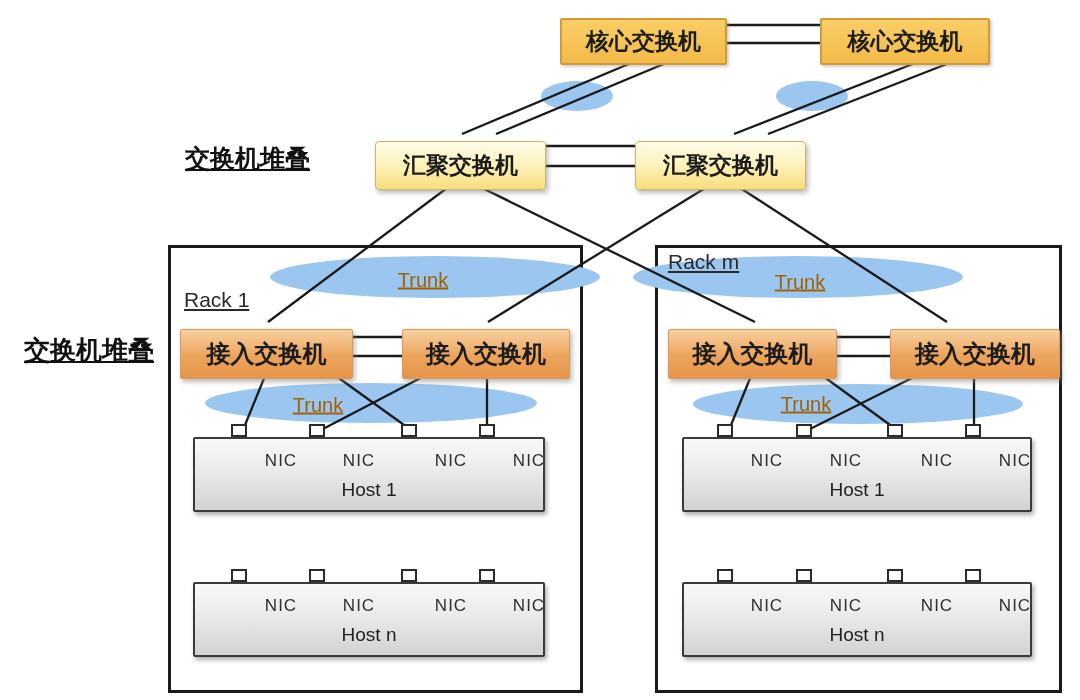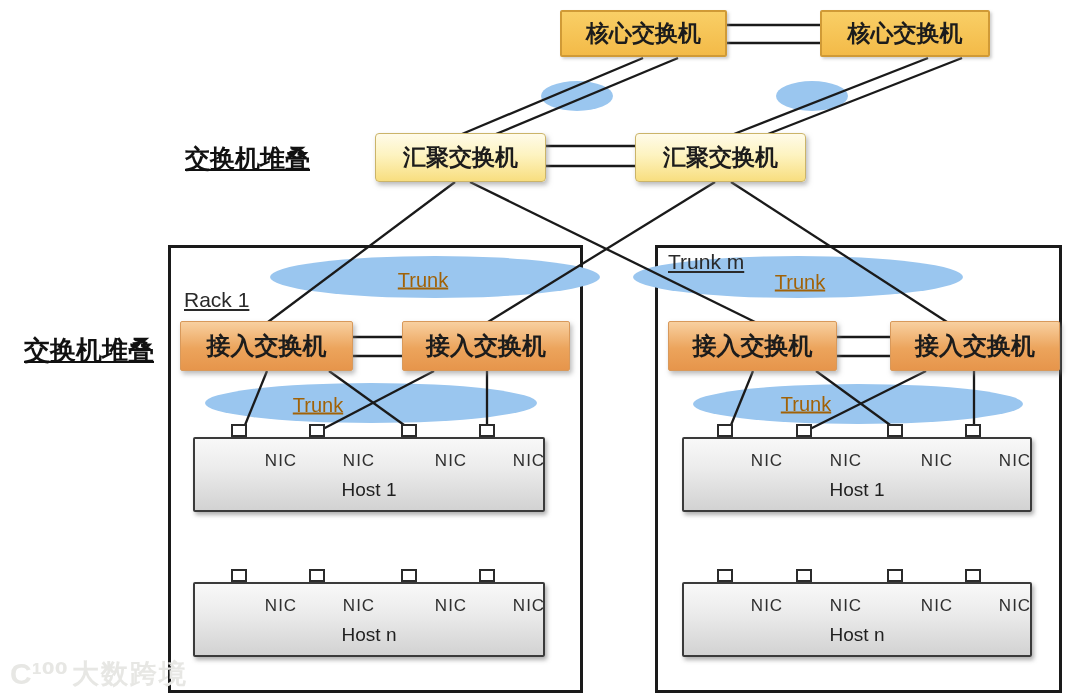--- a/index.html
+++ b/index.html
@@ -7,21 +7,21 @@
          font-family:"Liberation Sans","DejaVu Sans",sans-serif;}
   .stage *{box-sizing:border-box;}
 
   
   .rack{position:absolute;border:3px solid #1a1a1a;background:#fff;z-index:0;}
   svg.wires{position:absolute;left:0;top:0;z-index:1;}
   .node{position:absolute;z-index:2;display:flex;align-items:center;justify-content:center;}
   .lbl{position:absolute;z-index:3;text-decoration:underline;}
 
   
-  .cjk{font-family:"Liberation Serif","DejaVu Serif",serif;font-weight:bold;color:#1c1c1c;}
+  .cjk{font-family:"Liberation Serif","DejaVu Serif",serif;font-weight:bold;color:#1c1c1c;margin-top:8px;}
   .core{background:linear-gradient(#f9cf66,#f3ba48);border:2px solid #d09a36;border-radius:2px;
         font-size:23px;box-shadow:2px 2px 3px rgba(150,150,150,.45);}
   .agg{background:linear-gradient(#fffbe9,#fdf3c0 45%,#f8de7f);border:1px solid #cbb469;border-radius:4px;
        font-size:23px;box-shadow:2px 3px 5px rgba(130,130,130,.55);}
   .access{background:linear-gradient(#f8d0a0,#eca45c 55%,#e6954b);border:1px solid #d8995b;border-radius:2px;
           font-size:24px;box-shadow:2px 3px 5px rgba(130,130,130,.55);}
   .host{background:linear-gradient(#f8f8f8,#ececec 40%,#d2d2d2);border:2px solid #3a3a3a;border-radius:2px;
         box-shadow:2px 3px 4px rgba(110,110,110,.55);}
   .conn{position:absolute;z-index:2;width:16px;height:13px;background:#fff;border:2px solid #2b2b2b;}
 
@@ -101,21 +101,21 @@
     <span>汇聚交换机</span>
   </div>
   <div class="node agg cjk" style="left:635px;top:133px;width:171px;height:49px;">
     <span>汇聚交换机</span>
   </div>
 
   <div class="lbl side-label" style="left:185px;top:142px;font-size:25px;">交换机堆叠</div>
   <div class="lbl side-label" style="left:24px;top:333px;font-size:26px;">交换机堆叠</div>
 
   <div class="lbl rack-label" style="left:184px;top:252px;margin-top:36px;">Rack 1</div>
-  <div class="lbl rack-label" style="left:668px;top:250px;">Trunk m</div>
+  <div class="lbl rack-label" style="left:668px;top:250px;">Rack m</div>
 
   <div class="lbl trunk-label" style="left:423px;top:280px;">Trunk</div>
   <div class="lbl trunk-label" style="left:800px;top:282px;">Trunk</div>
   <div class="lbl trunk-label" style="left:318px;top:405px;">Trunk</div>
   <div class="lbl trunk-label" style="left:806px;top:404px;">Trunk</div>
 
   <div class="node access cjk" style="left:180px;top:321px;width:173px;height:50px;">
     <span>接入交换机</span>
   </div>
   <div class="node access cjk" style="left:402px;top:321px;width:168px;height:50px;">
@@ -171,18 +171,14 @@
     <span class="host-name">Host 1</span>
   </div>
   <div class="node host" style="left:682px;top:582px;width:350px;height:75px;">
     <span class="nic" style="left:43px;">NIC</span>
     <span class="nic" style="left:122px;">NIC</span>
     <span class="nic" style="left:213px;">NIC</span>
     <span class="nic" style="left:291px;">NIC</span>
     <span class="host-name">Host n</span>
   </div>
 
-  <div class="wm">
-    <span class="wm-logo">C¹⁰⁰</span>
-    <span class="wm-text">大数跨境</span>
-  </div>
 
 </div>
 
 </body></html>

